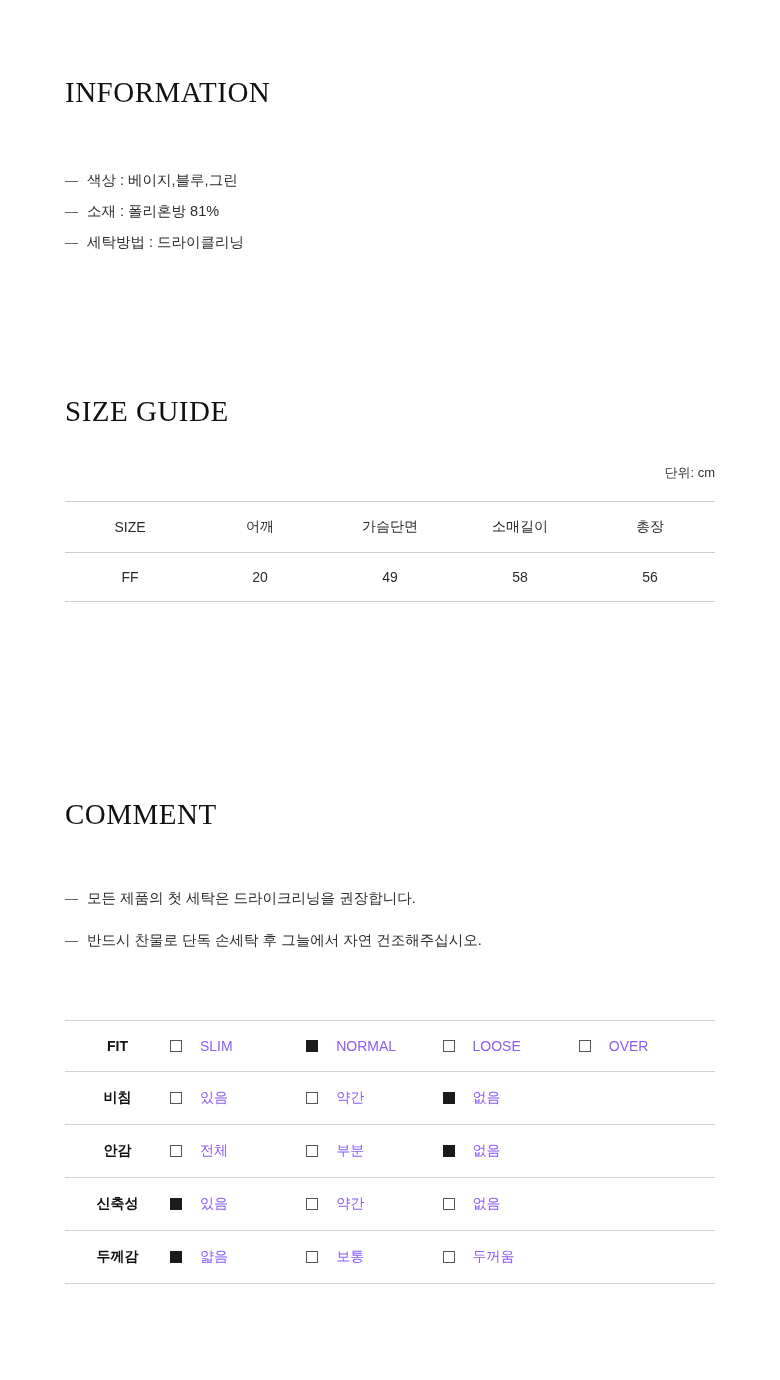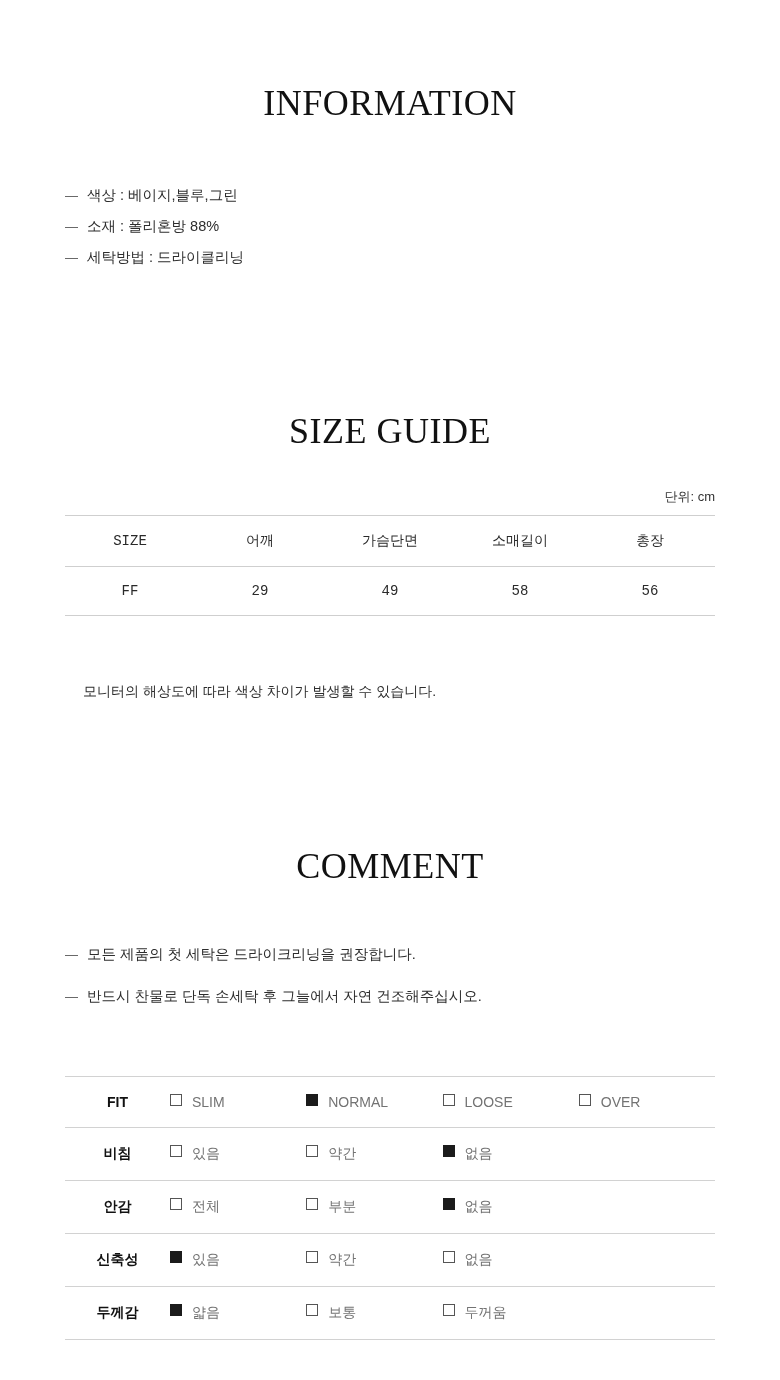--- a/index.html
+++ b/index.html
@@ -19,25 +19,24 @@
   .page {
     width: 780px;
     height: 1380px;
     padding: 0 65px;
     position: relative;
   }
 
   
   .section-title {
     font-family: "Liberation Serif", serif;
-    font-size: 36px;
+    font-size: 29px;
     letter-spacing: 0.5px;
     color: #111111;
     font-weight: 400;
-    text-align: center;
   }
   #info-title { padding-top: 52px; }
   #size-title { padding-top: 0; margin-top: 43px; }
   #comment-title { padding-top: 0; }
 
   
   .info-list {
     margin-top: 62px;
     display: flex;
     flex-direction: column;
@@ -55,27 +54,26 @@
     flex: none;
     font-size: 13px;
   }
 
   
   .size-block { margin-top: 0; }
   .unit-line {
     text-align: right;
     font-size: 13px;
     color: #333;
-    margin-bottom: 9px;
+    margin-bottom: 19px;
   }
   table.size-table {
     width: 100%;
     border-collapse: collapse;
     table-layout: fixed;
-    font-family: Liberation Mono, monospace;
   }
   table.size-table th,
   table.size-table td {
     text-align: center;
     font-size: 14px;
     font-weight: 400;
     color: #2a2a2a;
     padding: 16px 0;
   }
   table.size-table thead tr {
@@ -128,23 +126,24 @@
   }
   td.attr-label {
     width: 105px;
     text-align: center;
     font-size: 14px;
     font-weight: bold;
     color: #111;
   }
   .opt {
     display: flex;
-    gap: 10px;
+    align-items: center;
+    gap: 18px;
     font-size: 14px;
-    color: #737373;
+    color: #8b5cf6;
   }
   .box {
     width: 12px;
     height: 12px;
     border: 1px solid #555;
     display: inline-block;
     flex: none;
   }
   .box.checked {
     background: #1b1b1b;
@@ -158,21 +157,21 @@
 
   <h2 class="section-title" id="info-title">INFORMATION</h2>
 
   <div class="info-list">
     <div class="info-row">
       <span class="dash">—</span>
       <span>색상 : 베이지,블루,그린</span>
     </div>
     <div class="info-row">
       <span class="dash">—</span>
-      <span>소재 : 폴리혼방 88%</span>
+      <span>소재 : 폴리혼방 81%</span>
     </div>
     <div class="info-row">
       <span class="dash">—</span>
       <span>세탁방법 : 드라이클리닝</span>
     </div>
   </div>
 
   <div style="height:100px"></div>
   <h2 class="section-title" id="size-title">SIZE GUIDE</h2>
 
@@ -184,30 +183,29 @@
           <th>SIZE</th>
           <th>어깨</th>
           <th>가슴단면</th>
           <th>소매길이</th>
           <th>총장</th>
         </tr>
       </thead>
       <tbody>
         <tr>
           <td>FF</td>
-          <td>29</td>
+          <td>20</td>
           <td>49</td>
           <td>58</td>
           <td>56</td>
         </tr>
       </tbody>
     </table>
 
     <div class="notes">
-      <div>모니터의 해상도에 따라 색상 차이가 발생할 수 있습니다.</div>
     </div>
   </div>
 
   <div style="height:110px"></div>
   <h2 class="section-title" id="comment-title">COMMENT</h2>
 
   <div class="comment-list">
     <div class="comment-row">
       <span class="dash">—</span>
       <span>모든 제품의 첫 세탁은 드라이크리닝을 권장합니다.</span>

